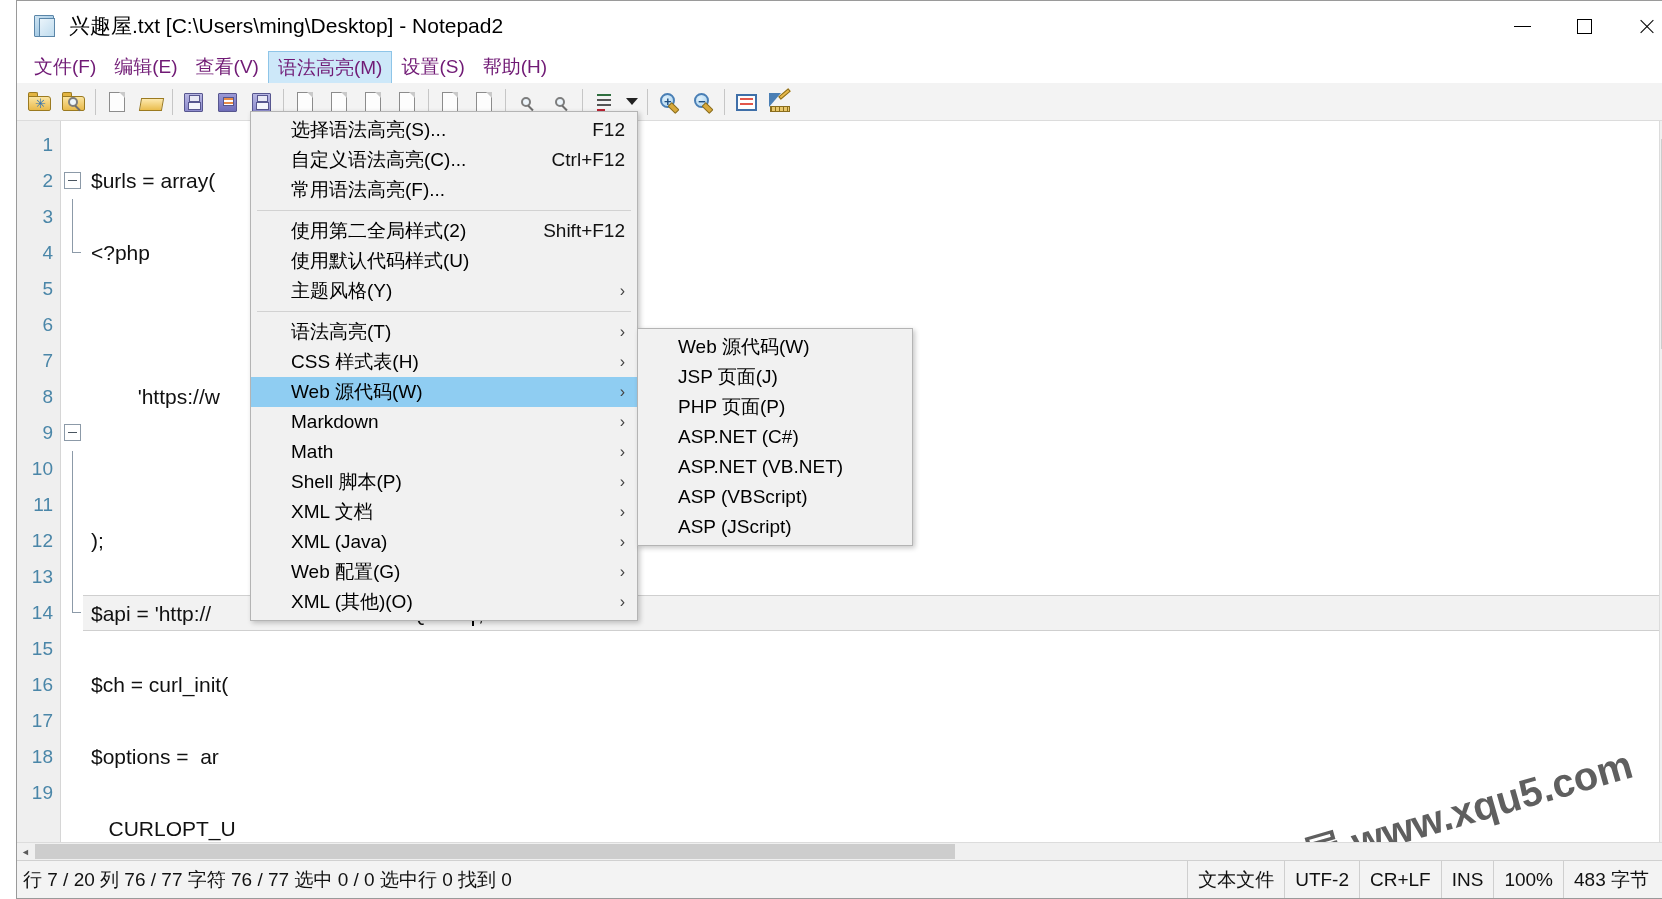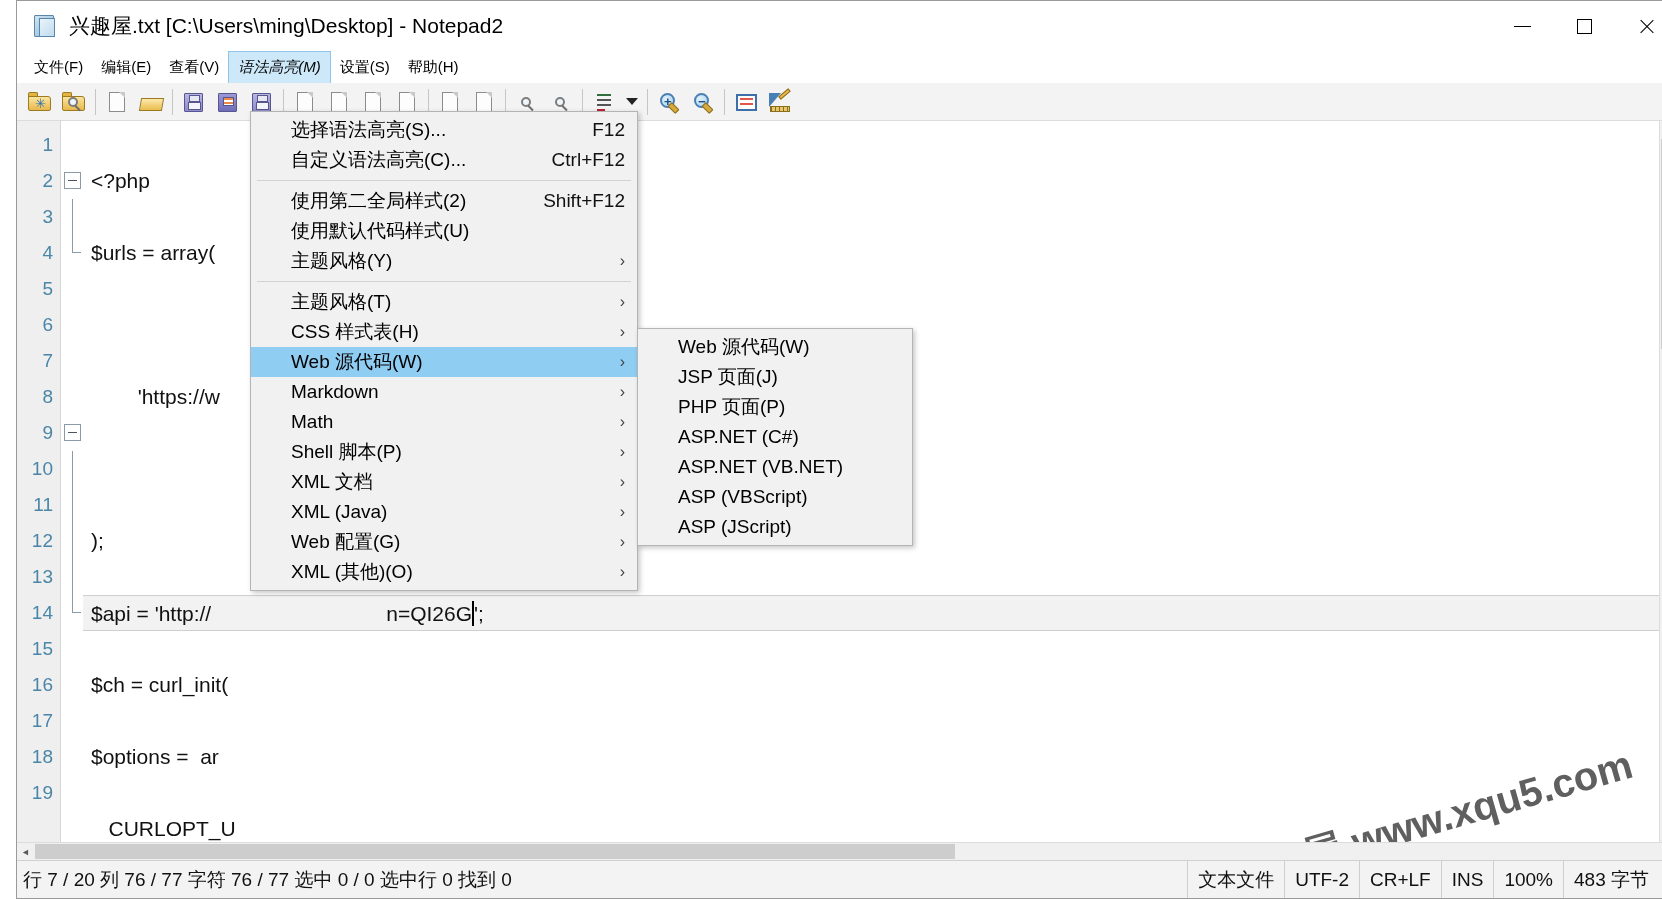--- a/index.html
+++ b/index.html
@@ -86,30 +86,29 @@
     display: flex;
     align-items: stretch;
     background: #ffffff;
     padding-left: 8px;
     position: relative;
     z-index: 30;
   }
   .menubar-item {
     display: flex; align-items: center;
     padding: 0 9px;
-    font-size: 15px;
-    color: #000000;
+    font-size: 19px;
+    color: #701a75;
     white-space: nowrap;
     cursor: default;
   }
   .menubar-item.active {
     background: #cde8f9;
     border: 1px solid #8ec5e8;
     border-bottom: none;
-    font-style: italic;
   }
 
   
   .toolbar {
     height: 38px;
     flex: 0 0 38px;
     display: flex;
     align-items: center;
     background: #f3f3f3;
     border-bottom: 1px solid #dcdcdc;
@@ -704,22 +703,22 @@
           <span class="fold-end"></span>
         </div>
       <div class="fc"></div>
       <div class="fc"></div>
       <div class="fc"></div>
       <div class="fc"></div>
       <div class="fc"></div>
     </div>
 
     <div class="code">
+      <div class="cl">$urls = array(</div>
       <div class="cl">&lt;?php</div>
-      <div class="cl">$urls = array(</div>
       <div class="cl"></div>
       <div class="cl">        'https://w                           tml',</div>
       <div class="cl"></div>
       <div class="cl">);</div>
       <div class="cl current"><span>$api = 'http://                              n=QI26G</span><span class="caret"></span><span>';</span></div>
       <div class="cl">$ch = curl_init(</div>
       <div class="cl">$options =  ar</div>
       <div class="cl">   CURLOPT_U</div>
       
       
@@ -763,39 +762,42 @@
 
   <div class="menu-popup" id="menu-main">
     <div class="mi">
       <span class="label">选择语法高亮(S)...</span>
       <span class="accel">F12</span>
     </div>
     <div class="mi">
       <span class="label">自定义语法高亮(C)...</span>
       <span class="accel">Ctrl+F12</span>
     </div>
+    <div class="mi">
+      <span class="label">常用语法高亮(F)...</span>
+    </div>
 
     <div class="msep"></div>
 
     <div class="mi">
       <span class="label">使用第二全局样式(2)</span>
       <span class="accel">Shift+F12</span>
     </div>
     <div class="mi">
       <span class="label">使用默认代码样式(U)</span>
     </div>
     <div class="mi">
       <span class="label">主题风格(Y)</span>
       <span class="arrow">›</span>
     </div>
 
     <div class="msep"></div>
 
     <div class="mi">
-      <span class="label">主题风格(T)</span>
+      <span class="label">语法高亮(T)</span>
       <span class="arrow">›</span>
     </div>
     <div class="mi">
       <span class="label">CSS 样式表(H)</span>
       <span class="arrow">›</span>
     </div>
     <div class="mi sel">
       <span class="label">Web 源代码(W)</span>
       <span class="arrow">›</span>
     </div>

